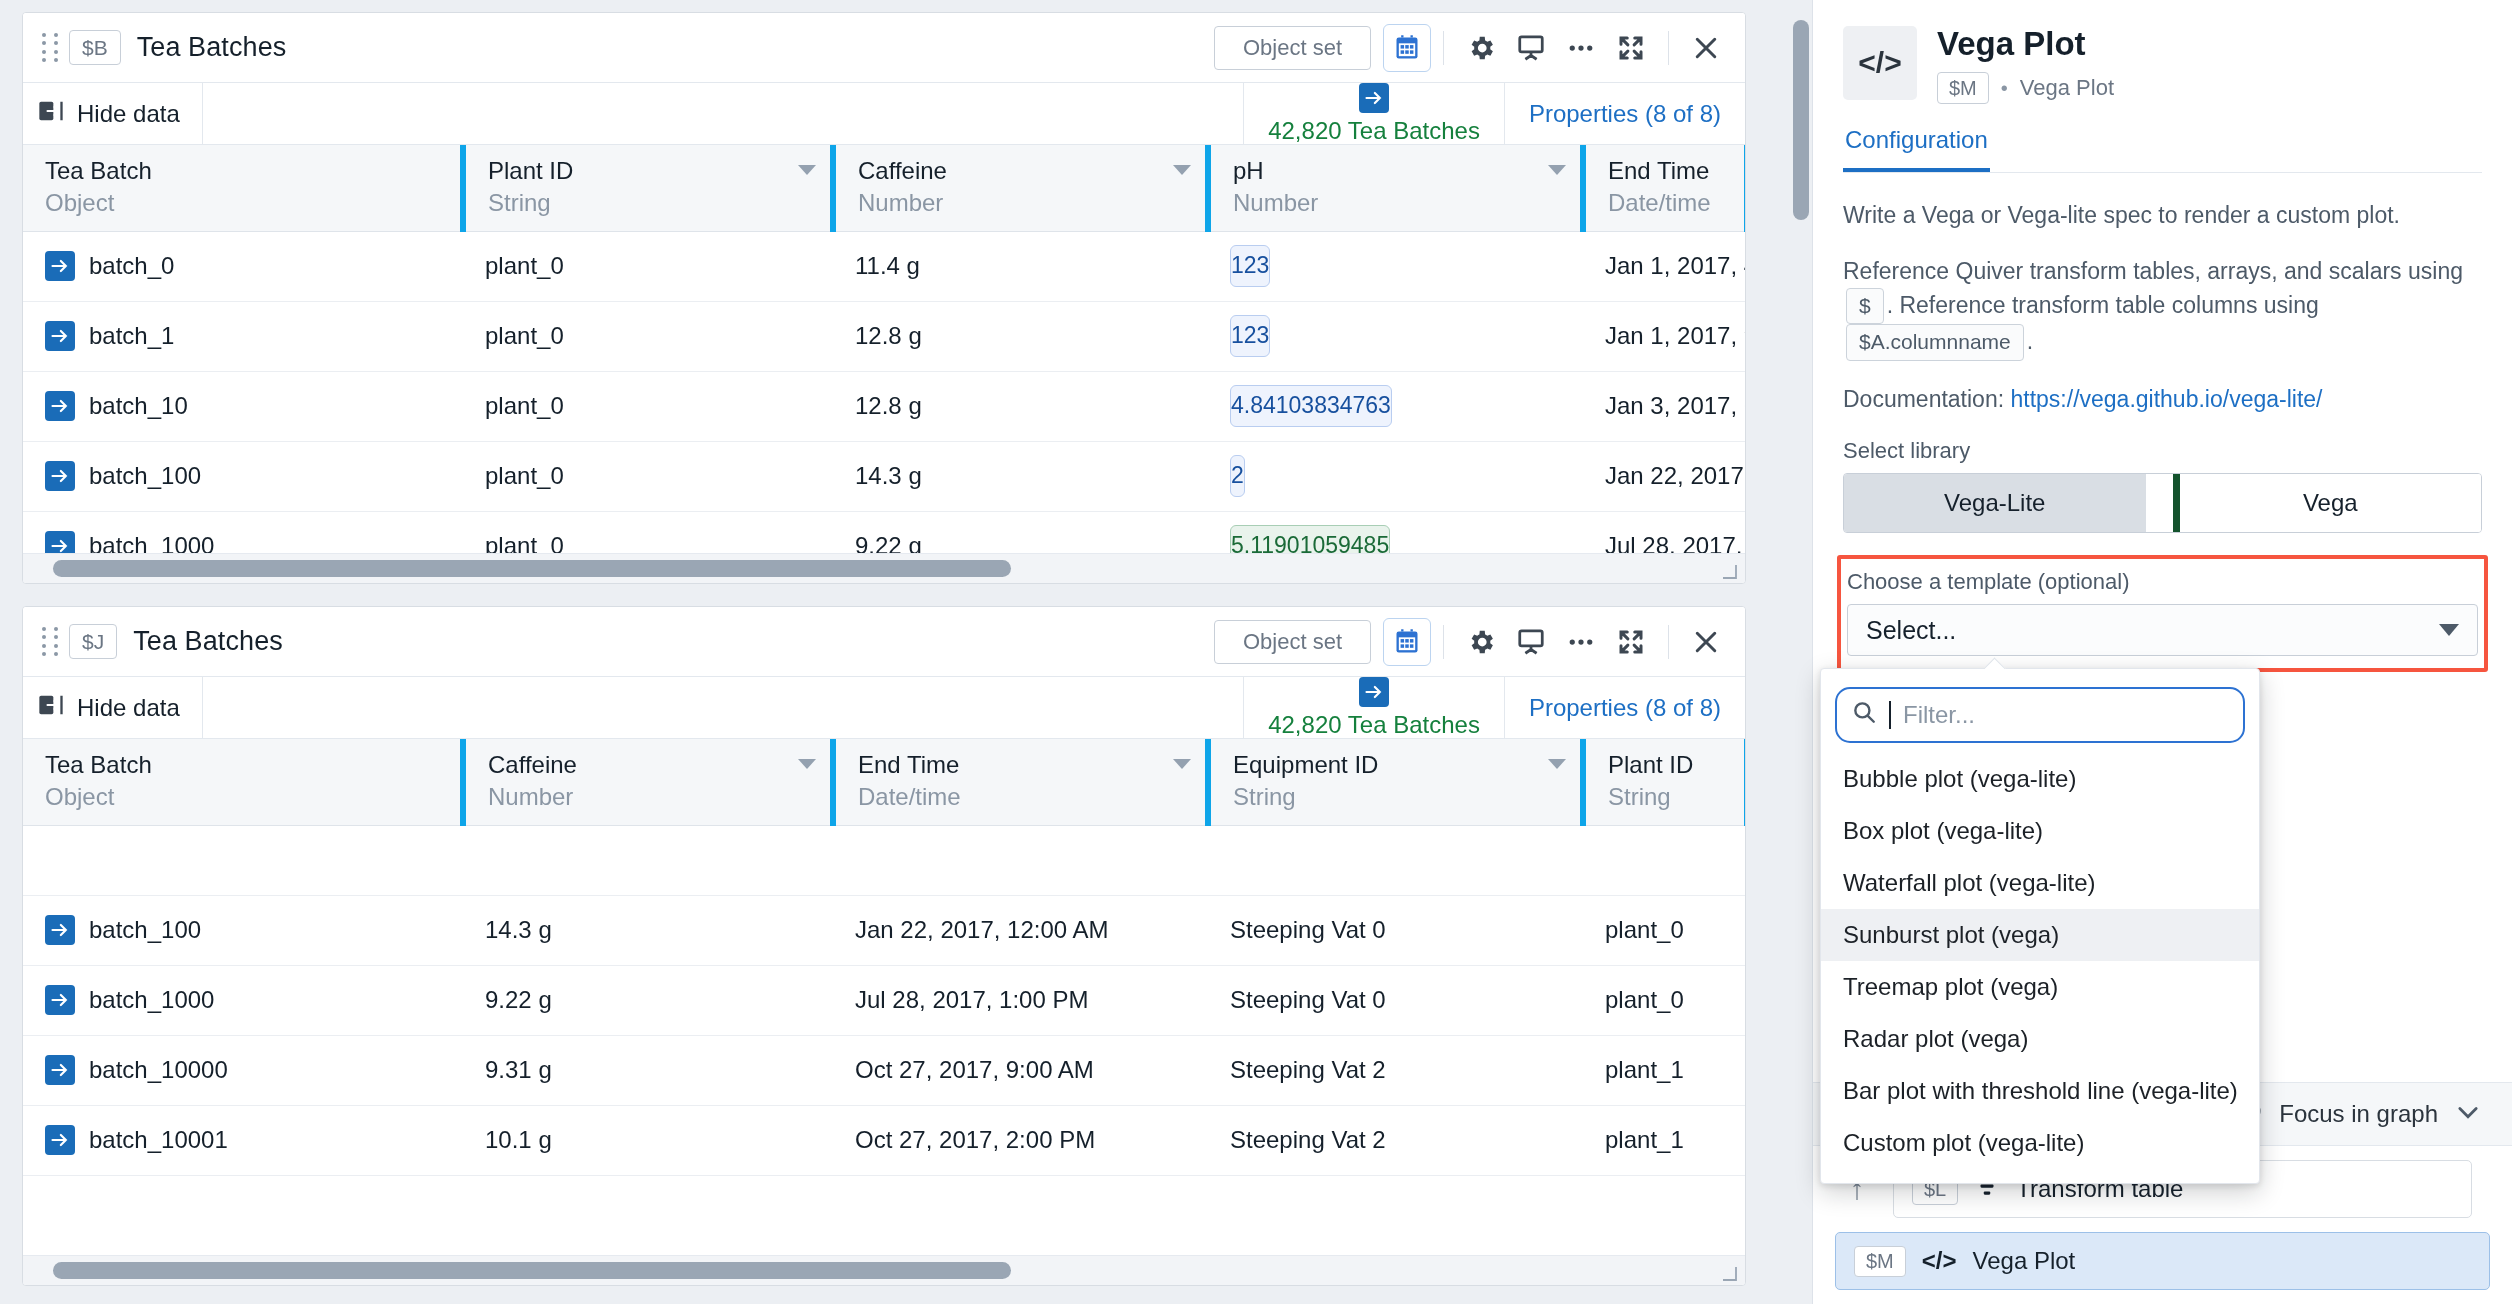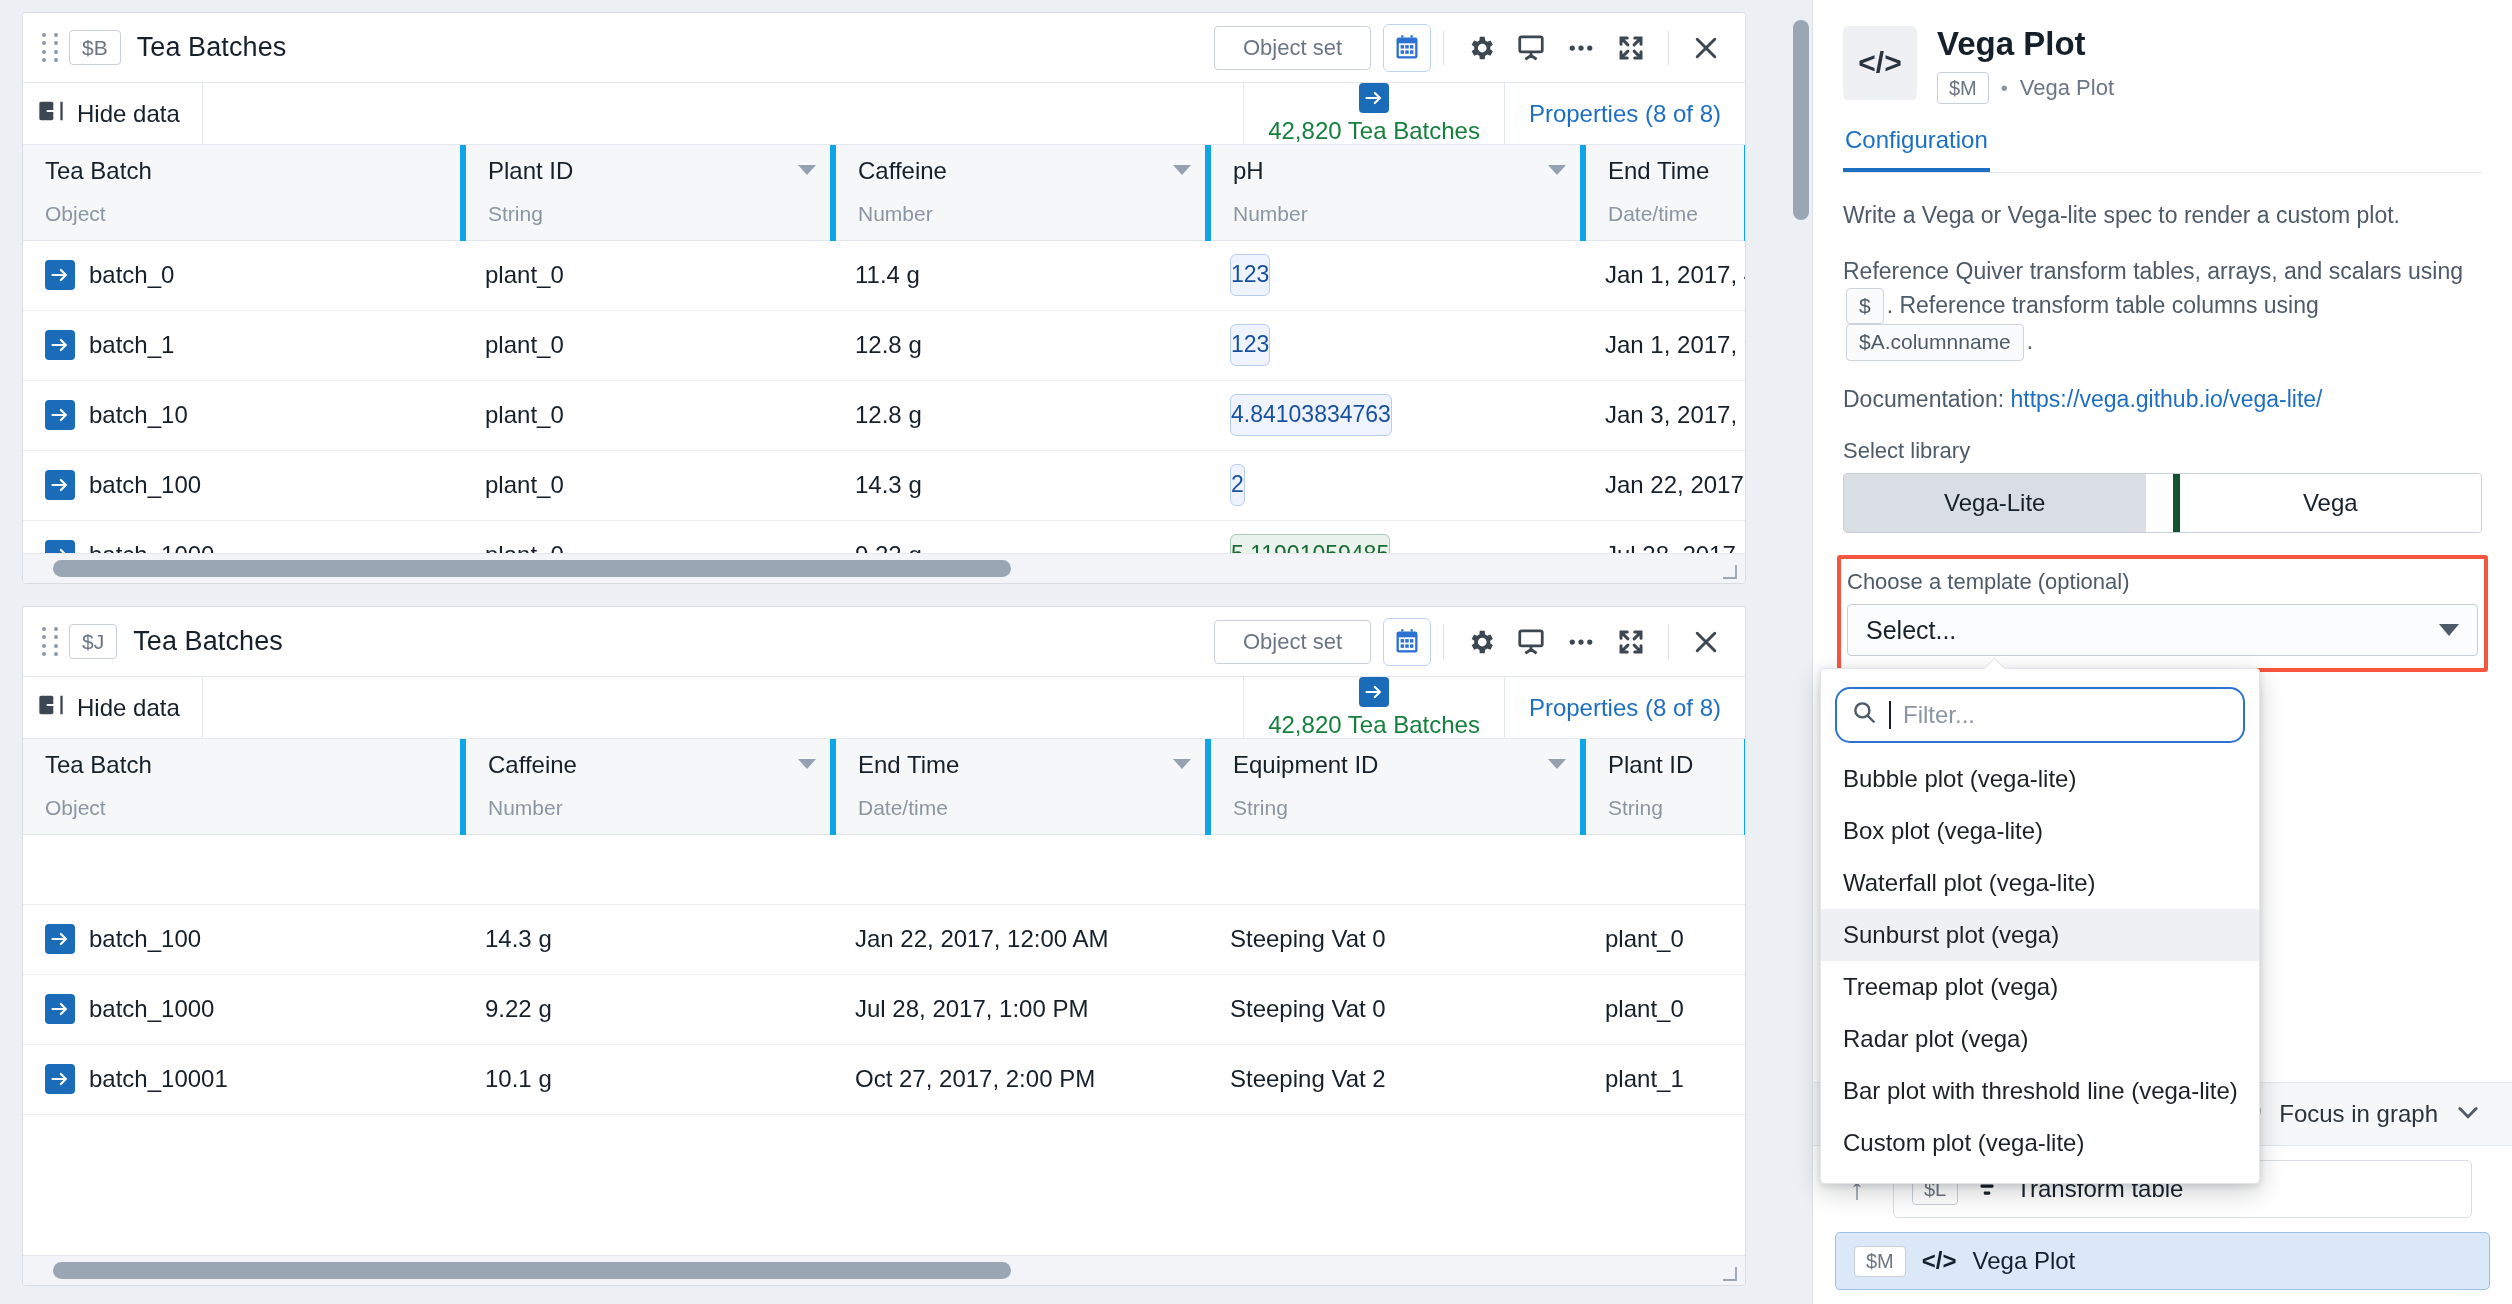--- a/index.html
+++ b/index.html
@@ -93,21 +93,21 @@
   }
 
   
   .tbl { width: 100%; border-collapse: collapse; table-layout: fixed; }
   .tbl thead th {
     background: #f5f7f9; border-bottom: 1px solid #dfe4ea; border-right: 6px solid #0ea5e9;
     text-align: left; padding: 12px 18px 12px 22px; vertical-align: top; height: 74px;
     font-weight: 400; position: relative;
   }
   .th-name { font-size: 24px; color: #15202b; line-height: 1.18; white-space: nowrap; }
-  .th-type { font-size: 21px; color: #8a96a4; line-height: 1.3; margin-top: 15px; }
+  .th-type { font-size: 24px; color: #8a96a4; line-height: 1.3; margin-top: 2px; }
   .th-caret {
     position: absolute; right: 14px; top: 20px;
     width: 0; height: 0; border-left: 9px solid transparent; border-right: 9px solid transparent;
     border-top: 10px solid #94a1b0; cursor: pointer;
   }
   .tbl tbody td {
     border-bottom: 1px solid #ebeef2; padding: 0 18px 0 22px;
     height: 70px; font-size: 24px; color: #15202b; white-space: nowrap; overflow: hidden;
   }
   .cell-obj { display: flex; align-items: center; gap: 14px; }
@@ -635,20 +635,36 @@
             <td>plant_0</td>
           </tr>
           <tr>
             <td>
                 <span class="cell-obj">
                   <span class="arrow-badge">
                     <svg width="20" height="20" viewBox="0 0 24 24" fill="none" stroke="#fff" stroke-width="2.6" stroke-linecap="round">
                       <path d="M3 12h16M13 6l6 6-6 6"></path>
                     </svg>
                   </span>
+                  <span>batch_10000</span>
+                </span>
+              </td>
+            <td>9.31 g</td>
+            <td>Oct 27, 2017, 9:00 AM</td>
+            <td>Steeping Vat 2</td>
+            <td>plant_1</td>
+          </tr>
+          <tr>
+            <td>
+                <span class="cell-obj">
+                  <span class="arrow-badge">
+                    <svg width="20" height="20" viewBox="0 0 24 24" fill="none" stroke="#fff" stroke-width="2.6" stroke-linecap="round">
+                      <path d="M3 12h16M13 6l6 6-6 6"></path>
+                    </svg>
+                  </span>
                   <span>batch_10001</span>
                 </span>
               </td>
             <td>10.1 g</td>
             <td>Oct 27, 2017, 2:00 PM</td>
             <td>Steeping Vat 2</td>
             <td>plant_1</td>
           </tr>
         </tbody>
       </table>

